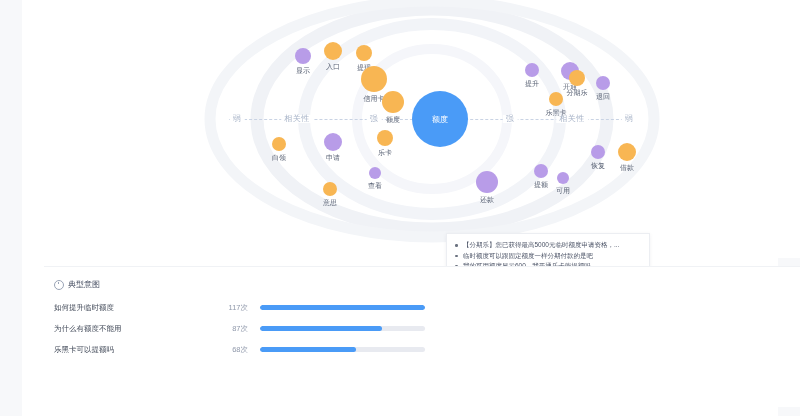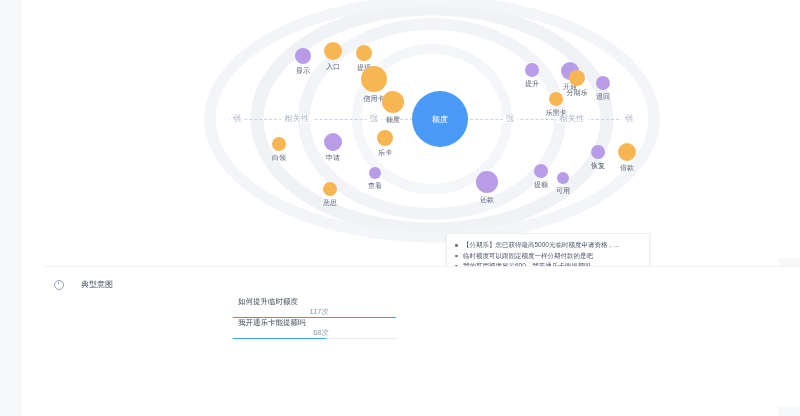--- a/index.html
+++ b/index.html
@@ -125,21 +125,21 @@
     background: #ffffff;
     border-top: 1px solid #f0f2f5;
   }
   .intent-title {
     position: absolute;
     left: 10px; top: 12px;
     font-size: 8px;
     color: #4a5265;
     display: flex;
     align-items: center;
-    gap: 17px;
+    gap: 4px;
   }
   .clock-icon {
     width: 8px; height: 8px;
     border: 1px solid #9aa4b6;
     border-radius: 50%;
     position: relative;
     display: inline-block;
   }
   .clock-icon::before {
     content: "";
@@ -150,21 +150,20 @@
   }
   .intent-list {
     position: absolute;
     left: 10px; top: 30px;
     width: 520px;
   }
   .intent-row {
     display: flex;
     align-items: center;
     height: 21px;
-    flex-direction: column;
   }
   .intent-name {
     width: 152px;
     font-size: 7.5px;
     color: #3f4756;
     white-space: nowrap;
   }
   .intent-count {
     width: 42px;
     font-size: 7.5px;
@@ -282,21 +281,28 @@
 
       <div class="intent-list" id="intent-list">
           <div class="intent-row">
             <div class="intent-name">如何提升临时额度</div>
             <div class="intent-count">117次</div>
             <div class="bar-track">
               <div class="bar-fill" style="width: 100%;"></div>
             </div>
           </div>
           <div class="intent-row">
-            <div class="intent-name">我开通乐卡能提额吗</div>
+            <div class="intent-name">为什么有额度不能用</div>
+            <div class="intent-count">87次</div>
+            <div class="bar-track">
+              <div class="bar-fill" style="width: 74%;"></div>
+            </div>
+          </div>
+          <div class="intent-row">
+            <div class="intent-name">乐黑卡可以提额吗</div>
             <div class="intent-count">68次</div>
             <div class="bar-track">
               <div class="bar-fill" style="width: 58%;"></div>
             </div>
           </div>
         </div>
 
     </div>
 
   </div>

